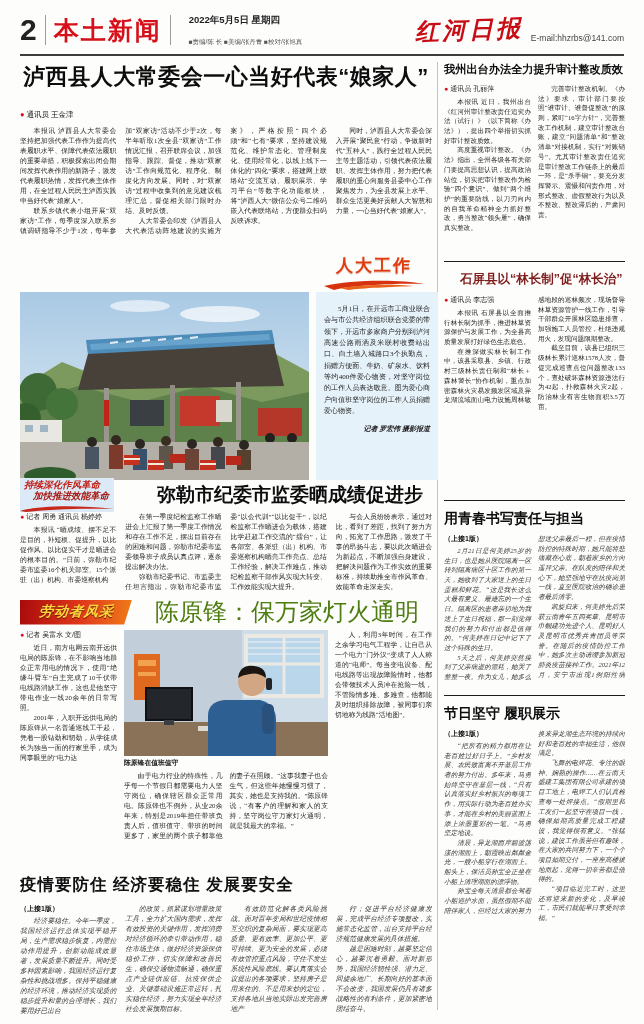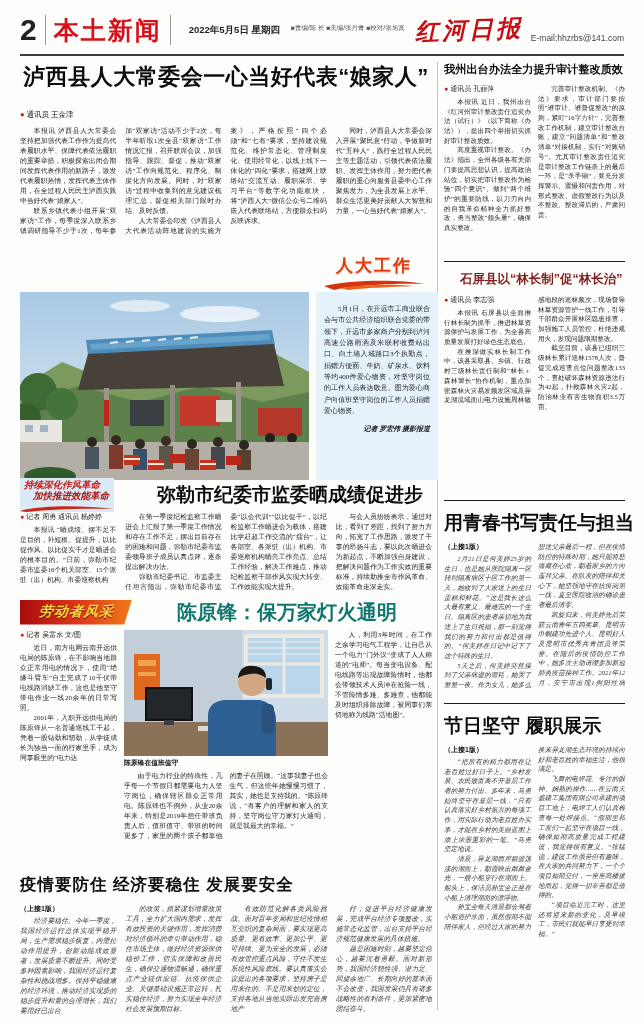--- a/index.html
+++ b/index.html
@@ -3,21 +3,21 @@
 <meta charset="utf-8">
 <style>
   html,body{margin:0;padding:0;background:#ffffff;}
   #page{position:relative;width:644px;height:1024px;background:#fdfdfc;overflow:hidden;
         font-family:"Liberation Sans",sans-serif;color:#1a1a1a;}
   
   #header{position:absolute;left:20px;top:8px;width:604px;height:44px;display:flex;align-items:center;}
   .pageno{font-size:30px;font-weight:700;color:#222;line-height:1;}
   .hsep{width:1px;height:30px;background:#9b9b9b;margin:0 8px;}
   .secname{font-size:25px;font-weight:900;color:#d6101a;letter-spacing:2px;line-height:1;}
-  .dateblock{margin-left:10px;display:flex;flex-direction:row;gap:11px;}
+  .dateblock{margin-left:10px;display:flex;flex-direction:column;gap:11px;}
   .dateline{font-size:9.5px;color:#222;font-weight:700;}
   .credits{font-size:6.5px;color:#555;}
   .hspacer{flex:1;}
   .logoblock{display:flex;align-items:flex-end;gap:8px;}
   .paperlogo{font-family:"Liberation Serif",serif;font-style:italic;font-weight:900;
              font-size:24px;color:#c80d15;letter-spacing:3px;transform:rotate(-2deg);}
   .email{font-size:8.5px;color:#444;padding-bottom:3px;}
   #hrule{position:absolute;left:20px;top:54px;width:604px;height:2px;background:#3d3d3d;}
   #vrule{position:absolute;left:437px;top:62px;width:1px;height:948px;background:#c2c2c2;}
   
@@ -57,36 +57,36 @@
   .h2mile{flex:1;text-align:center;font-size:19px;font-weight:900;color:#0d0d0d;white-space:nowrap;padding-left:34px;}
   .milecols{position:absolute;left:0;top:450px;width:412px;height:80px;column-count:4;column-gap:9px;
             overflow:hidden;text-align:justify;}
   
   .workrow{position:absolute;left:0;top:536px;width:412px;height:28px;display:flex;align-items:center;gap:10px;}
   .wbanner{width:112px;height:25px;background:linear-gradient(95deg,#a90b0b,#e0391b 55%,#f07c17);
            clip-path:polygon(0 0,100% 0,93% 100%,0 100%);display:flex;align-items:center;justify-content:center;
            flex:0 0 auto;}
   .wbanner span{font-family:"Liberation Serif",serif;font-style:italic;font-weight:900;font-size:14px;
            color:#ffd83d;letter-spacing:1px;transform:skewX(-6deg);text-shadow:0 1px 0 #6d1404;}
-  .h2work{flex:1;text-align:center;font-size:20px;font-weight:700;color:#0f766e;white-space:nowrap;}
+  .h2work{flex:1;text-align:center;font-size:24px;font-weight:400;color:#4d7c0f;white-space:nowrap;}
   .workbody{position:absolute;left:0;top:568px;width:412px;height:226px;display:flex;gap:7px;}
   .wcol{width:97px;overflow:hidden;text-align:justify;}
   .wmid{width:204px;display:flex;flex-direction:column;}
   .workphoto{width:204px;height:126px;background:#c9d7e2;}
   .wcap{font-size:6.8px;font-weight:700;margin:2px 0 3px 0;font-family:"Liberation Serif",serif;}
   .wbelow{column-count:2;column-gap:7px;overflow:hidden;height:82px;text-align:justify;}
   
   .bottomsec{position:absolute;left:0;top:800px;width:412px;}
   .bottomsec .h2b{font-size:16.5px;font-weight:900;color:#111;margin:12px 0 8px 0;letter-spacing:1px;}
   .bcols{width:412px;height:120px;column-count:4;column-gap:9px;overflow:hidden;text-align:justify;}
   
   #sidebar{position:absolute;left:444px;top:62px;width:181px;}
   .sbh2a{font-size:11.2px;font-weight:900;color:#0d0d0d;white-space:nowrap;margin:0 0 7px 0;}
   .sbh2b{font-size:12.5px;font-weight:900;color:#7f1d1d;white-space:nowrap;margin:2px 0 7px 16px;}
-  .sbh2c{font-size:19px;font-weight:900;color:#0d0d0d;white-space:nowrap;margin:2px 0 6px 0;}
+  .sbh2c{font-size:14px;font-weight:900;color:#0d0d0d;white-space:nowrap;margin:2px 0 6px 0;}
   .sbcols{column-count:2;column-gap:7px;overflow:hidden;text-align:justify;}
   .sbcols p.art{font-size:6.6px;}
   .sbhr{border:none;border-top:1.5px solid #1d1d1d;margin:9px 0 9px 0;}
   .ht1{height:168px;} .ht2{height:196px;} .ht3{height:152px;} .ht4{height:252px;}
 </style>
 </head>
 <body>
 
 <div id="page">
 

